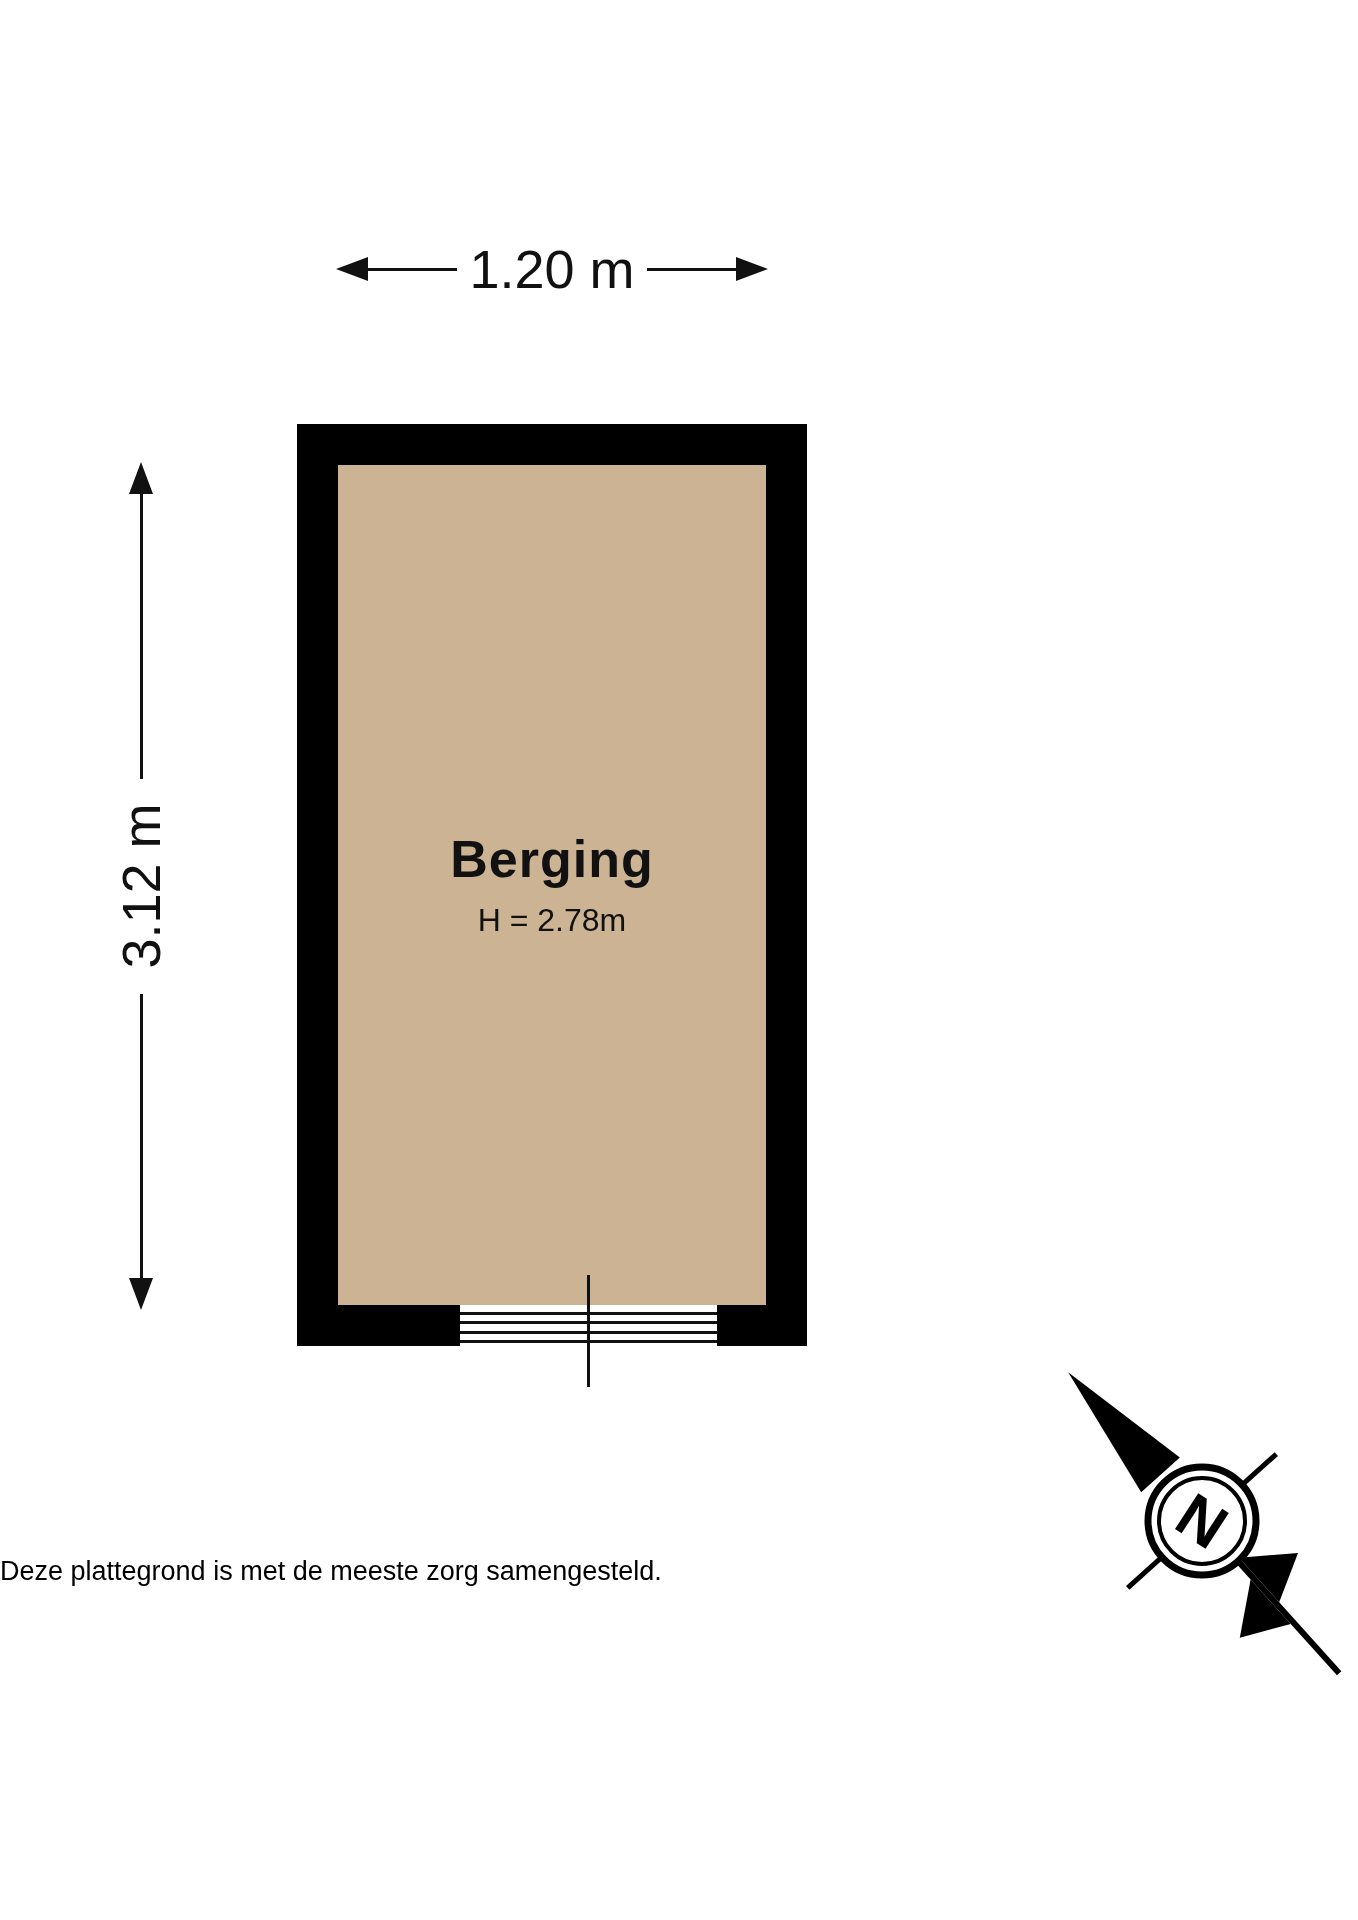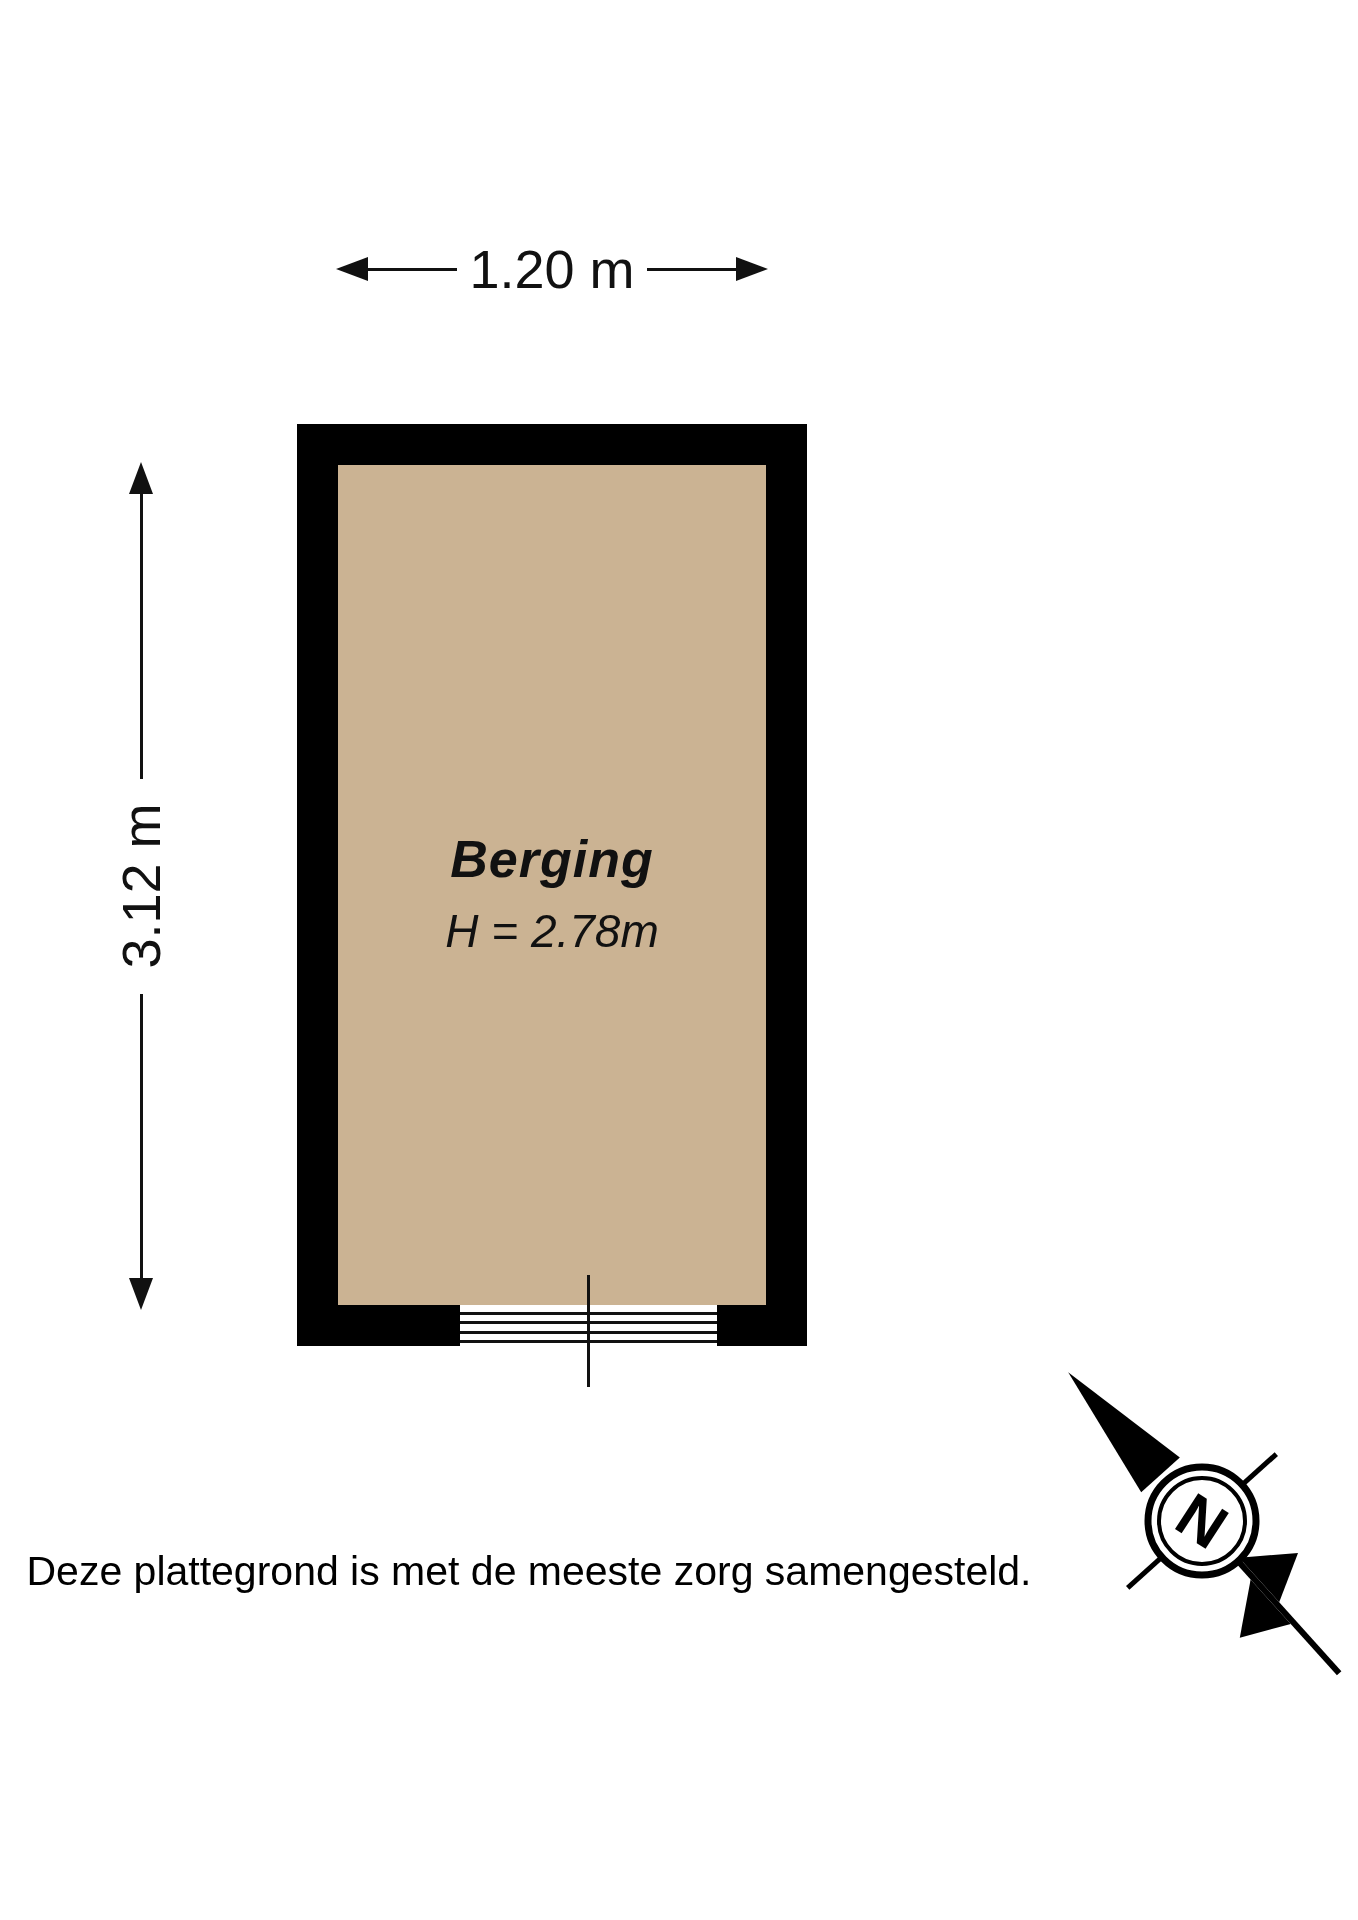--- a/index.html
+++ b/index.html
@@ -47,31 +47,30 @@
   .ah-down{border-left:12px solid transparent;border-right:12px solid transparent;border-top:32px solid var(--color-line);}
 
   
   .room{
     position:absolute;left:297px;top:424px;width:510px;height:922px;
     background:var(--color-wall);
   }
   .floor{
     position:absolute;left:41px;top:41px;width:428px;height:840px;
     background:var(--color-floor);
-    font-style:italic;
   }
   .room-label-group{
     position:absolute;left:0;top:365px;width:100%;text-align:center;
   }
   .room-name{
     font-size:52px;line-height:58px;font-weight:600;letter-spacing:1px;
     color:var(--color-line);
   }
   .room-ceiling{
-    font-size:46px;line-height:52px;font-weight:500;margin-top:17px;
+    font-size:32px;line-height:52px;font-weight:500;margin-top:6px;
     color:var(--color-line);
   }
 
   
   .door-opening{
     position:absolute;left:460px;top:1305px;width:257px;height:41px;
     background:var(--color-background);
     box-sizing:border-box;
     display:flex;flex-direction:column;justify-content:space-between;
     padding:7px 0 3px 0;
@@ -89,21 +88,21 @@
   .compass .ring-outer{fill:#ffffff;stroke:var(--color-wall);stroke-width:7;}
   .compass .ring-inner{fill:none;stroke:var(--color-wall);stroke-width:4;}
   .compass text{
     font-family:"Liberation Sans","DejaVu Sans",sans-serif;
     font-weight:bold;font-size:62px;fill:var(--color-wall);
   }
 
   
   .disclaimer{
     position:absolute;left:0;top:1548px;width:1058px;
-    text-align:center;font-size:41px;line-height:47px;color:#000;
+    text-align:left;font-size:27px;line-height:47px;color:#000;
   }
 </style>
 </head>
 <body>
 
 <div class="canvas">
 
   <div class="dim-h">
     <span class="ah ah-left"></span>
     <span class="dline h"></span>

